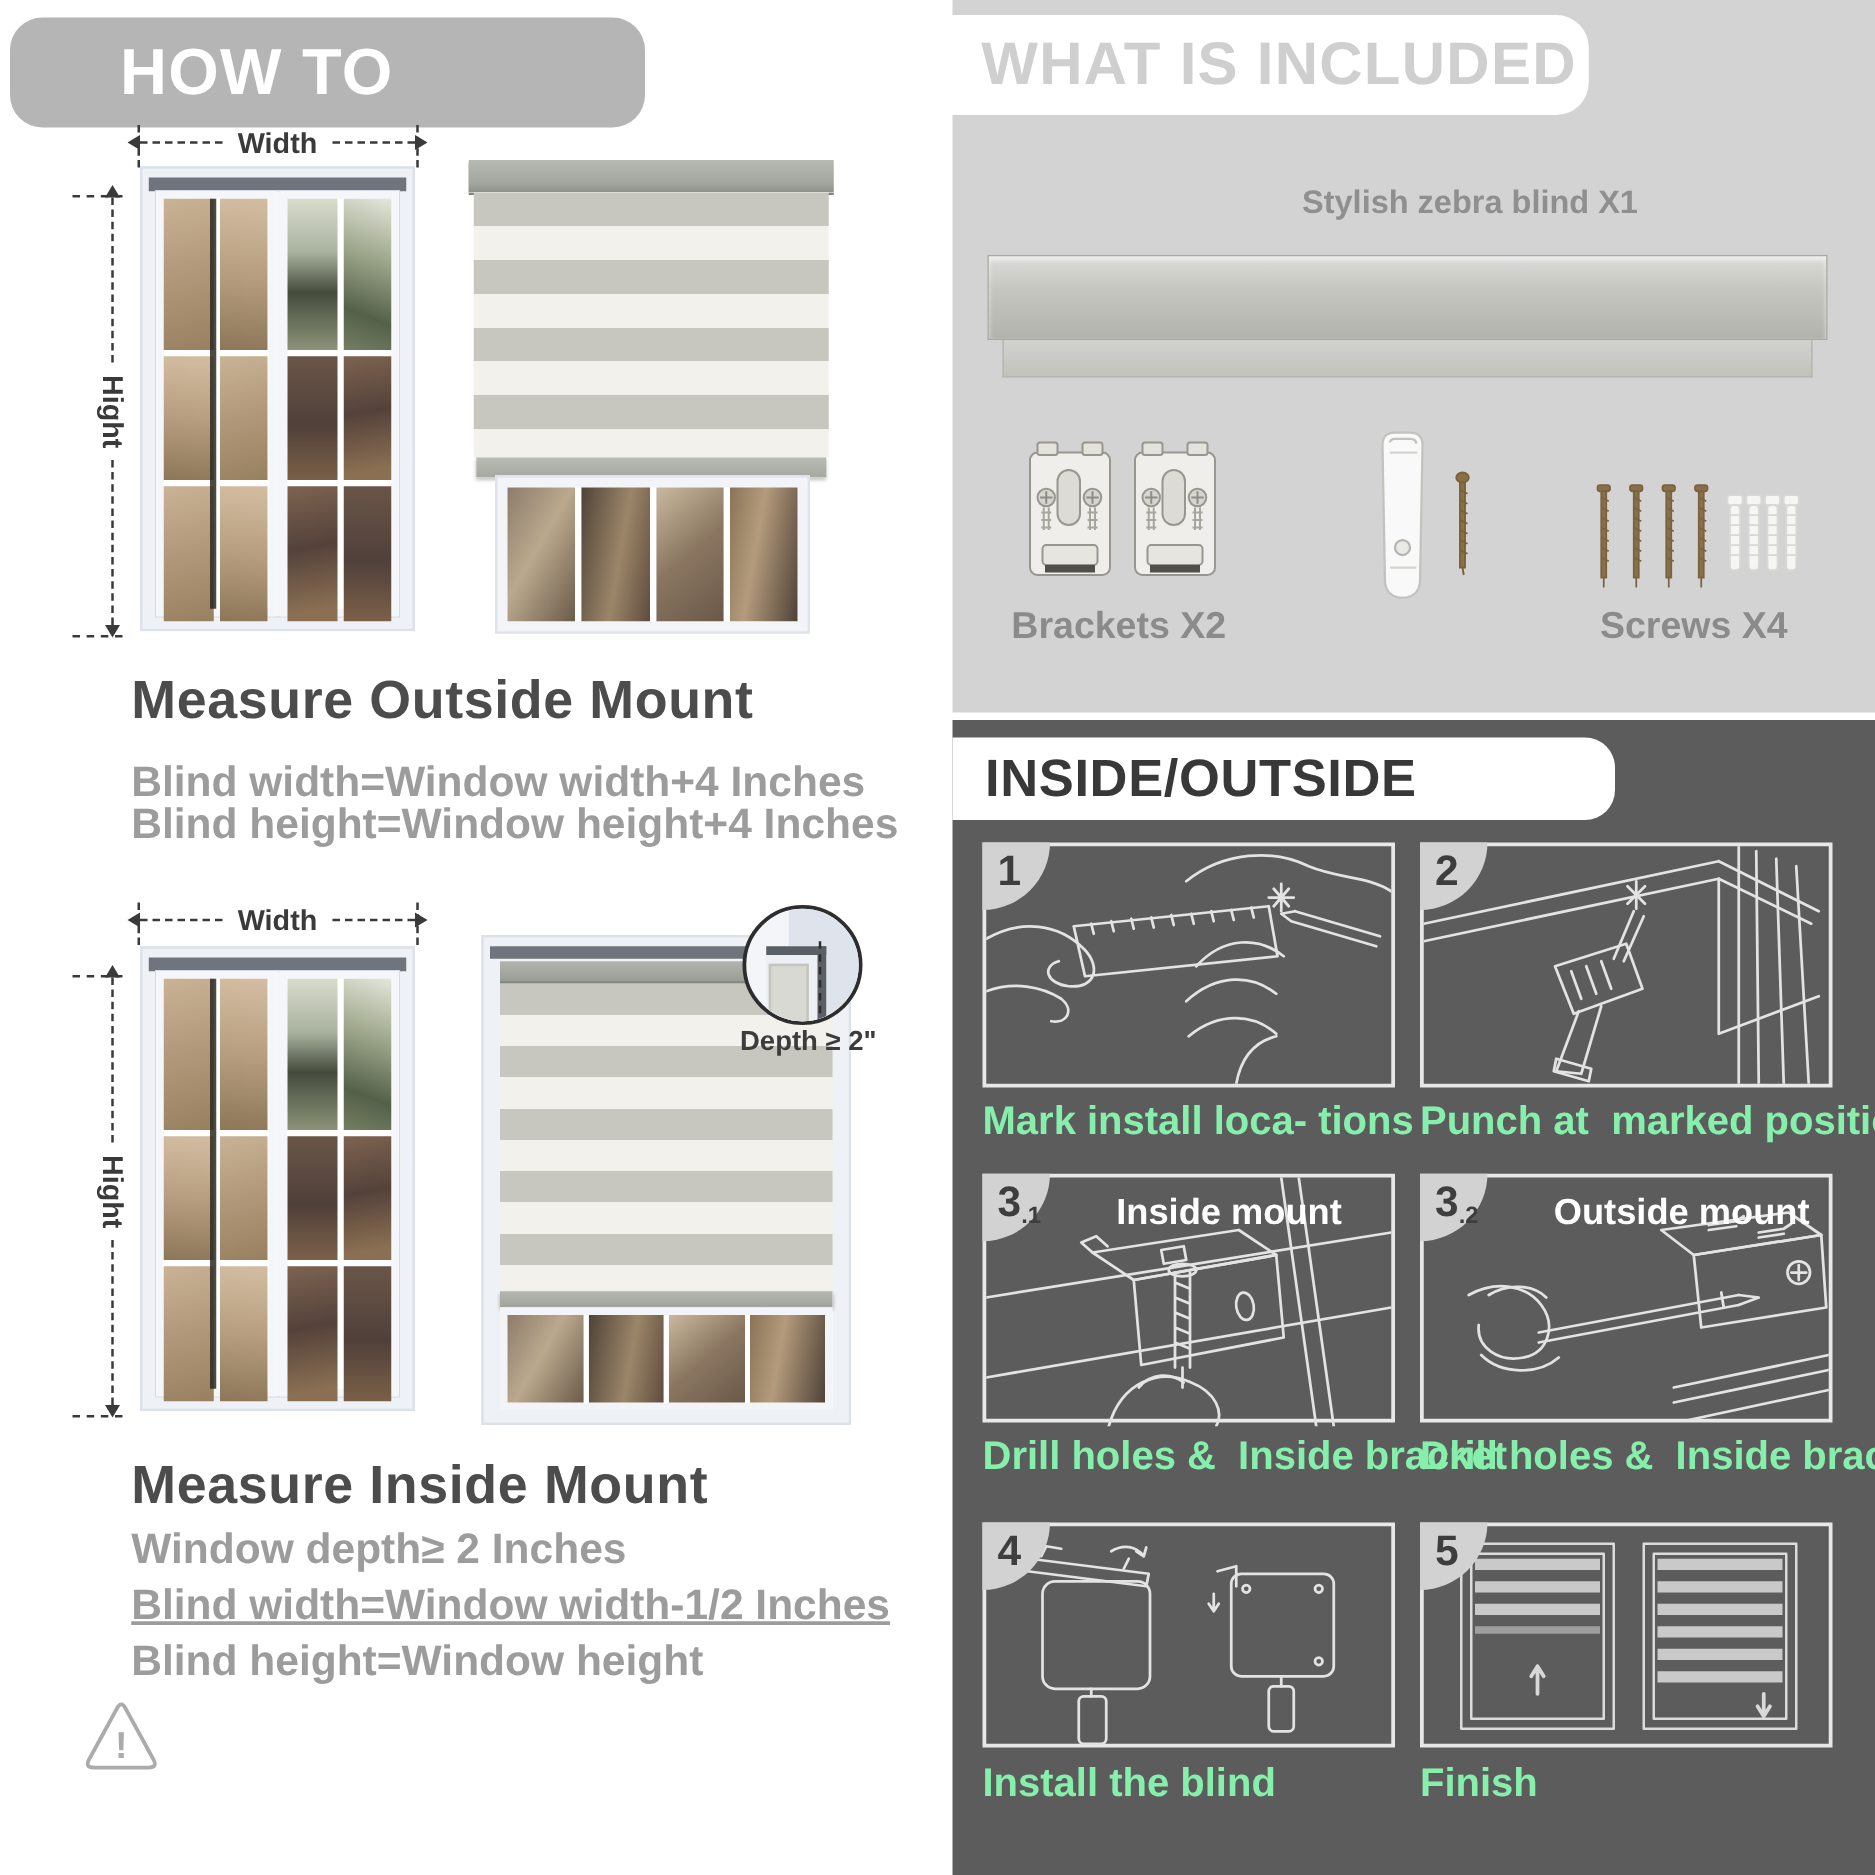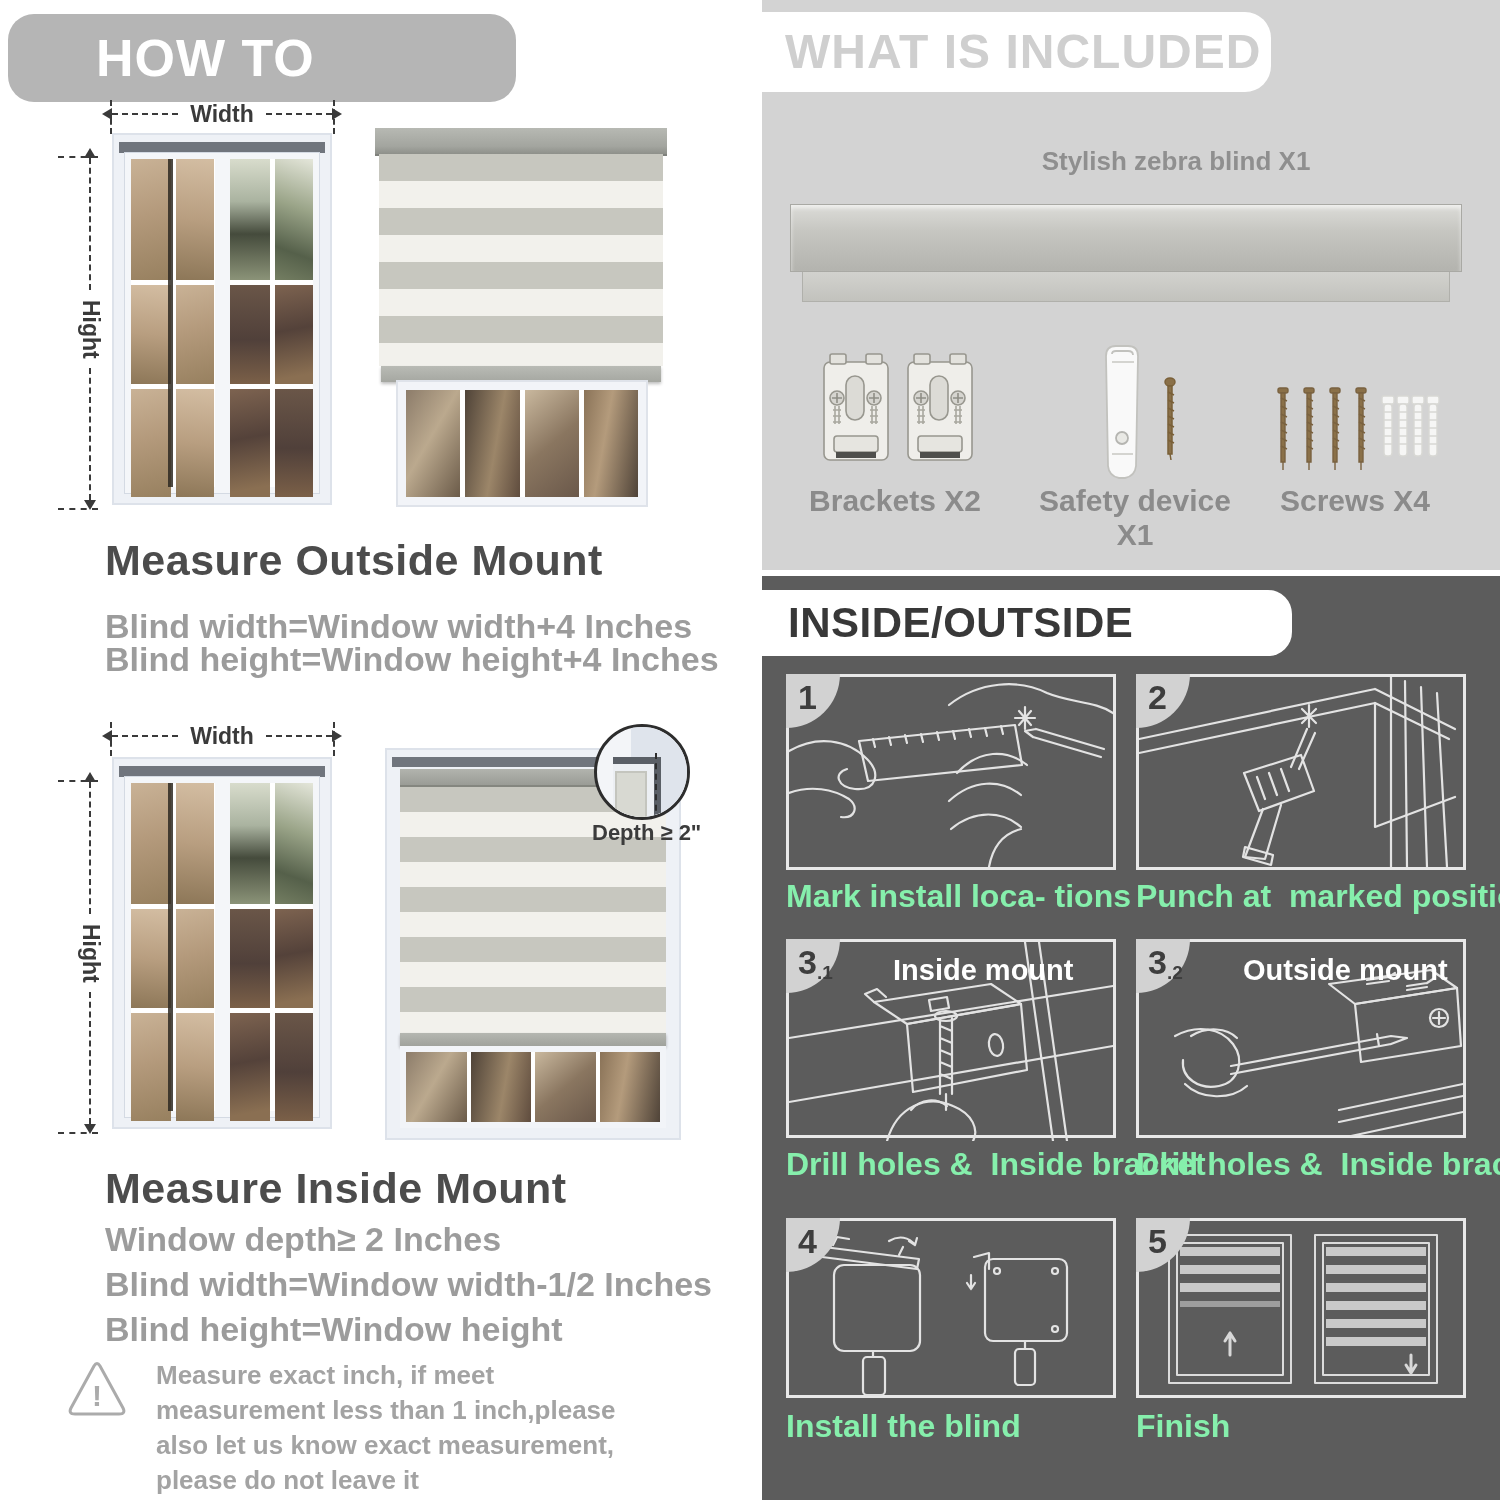--- a/index.html
+++ b/index.html
@@ -241,29 +241,28 @@
   <div class="depth-circle" style="left:594px; top:724px;">
     <div class="dc-wall"></div>
     <div class="dc-frame"></div>
     <div class="dc-inner"></div>
     <div class="dc-dash"></div>
   </div>
   <div class="depth-lbl" style="left:592px; top:820px;">Depth ≥ 2"</div>
 
   <div class="m-title" style="left:105px; top:1164px;">Measure Inside Mount</div>
   <div class="m-line" style="left:105px; top:1220px;">Window depth≥ 2 Inches</div>
-  <div class="m-line" style="left:105px; top:1265px;">Blind width=Window width-1/2 Inches</div>
+  <div class="m-line" style="left:105px; top:1265px;text-decoration:underline;">Blind width=Window width-1/2 Inches</div>
   <div class="m-line" style="left:105px; top:1310px;">Blind height=Window height</div>
 
   <div class="warn-row">
     <svg width="62" height="62" viewBox="0 0 62 62">
       <path d="M28,8 Q31,3 34,8 L57,50 Q60,56 53,56 L9,56 Q2,56 5,50 Z" fill="none" stroke="#ababab" stroke-width="3" stroke-linejoin="round"></path>
       <text x="31" y="48" text-anchor="middle" font-size="30" font-weight="bold" fill="#ababab">!</text>
     </svg>
-    <div class="warn-text">Measure exact inch, if meet measurement less than 1 inch,please also let us know exact measurement, please do not leave it</div>
   </div>
 
   <div class="sec-light">
     <div class="hdr-included">WHAT IS INCLUDED</div>
     <div class="product-lbl">Stylish zebra blind X1</div>
     <div class="rail-main"></div>
     <div class="rail-lip"></div>
 
     <div class="inc-items">
 
@@ -305,21 +304,20 @@
           <path d="M20,12 Q20,9 24,9 L36,9 Q41,9 41,13" fill="none"></path>
           <path d="M20,20 L42,20 M20,112 L41,112" fill="none" stroke="#d4d4d0"></path>
           <circle cx="30" cy="96" r="6" fill="#e9e9e5" stroke="#b5b5b1"></circle>
         </g>
         <g stroke="#7a6038" stroke-width="1.5" fill="#8a7048">
           <ellipse cx="78" cy="40" rx="5" ry="4"></ellipse>
           <path d="M76,44 L76,112 L80,112 L80,44 Z"></path>
           <path d="M76,50 l6,3 M76,58 l6,3 M76,66 l6,3 M76,74 l6,3 M76,82 l6,3 M76,90 l6,3 M76,98 l6,3 M78,112 l1,6" fill="none"></path>
         </g>
       </svg>
-      <div class="inc-label" style="left:268px; width:210px;">Safety device X1</div>
 
       <svg class="lineart" style="left:508px; top:44px; width:170px; height:96px; position:absolute;" viewBox="0 0 170 96">
         <g stroke="#7a6240" stroke-width="1.4" fill="#8a7048">
           <g>
               <rect x="8" y="4" width="10" height="5" rx="2"></rect>
               <path d="M11,9 L11,78 L15,78 L15,9 Z"></path>
               <path d="M11,14 l6,3 M11,22 l6,3 M11,30 l6,3 M11,38 l6,3 M11,46 l6,3 M11,54 l6,3 M11,62 l6,3 M13,78 l0,8" fill="none"></path>
             </g>
           <g transform="translate(26,0)">
               <rect x="8" y="4" width="10" height="5" rx="2"></rect>

